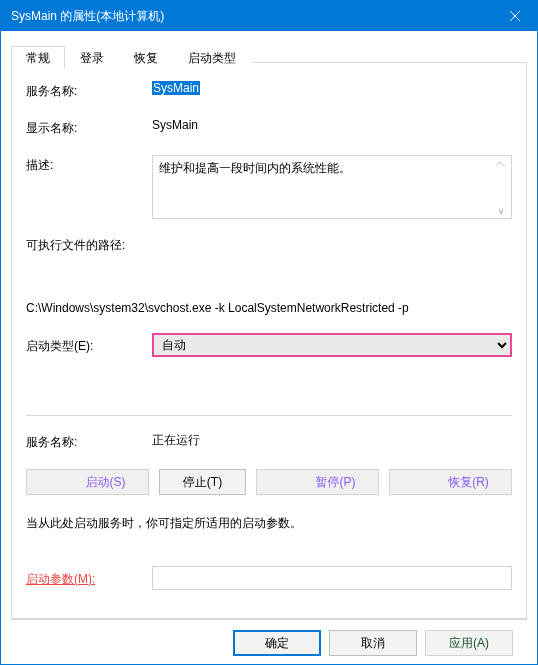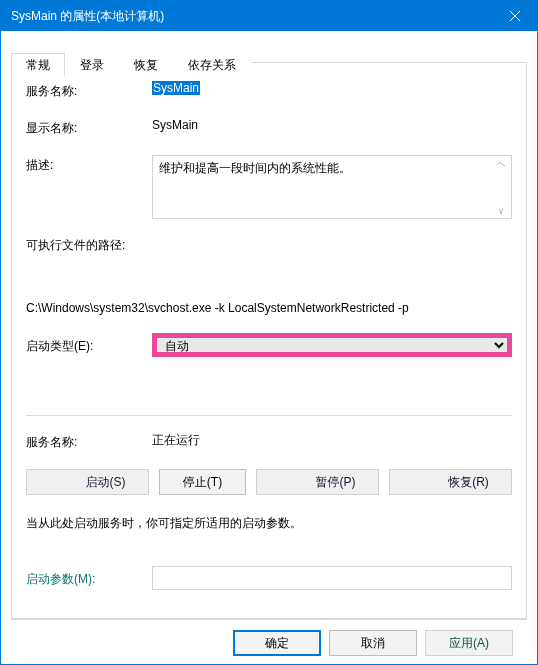--- a/index.html
+++ b/index.html
@@ -42,21 +42,21 @@
     border-bottom: 1px solid #d9d9d9;
     position: relative;
     height: 24px;
   }
   .tab {
     padding: 3px 14px 3px 14px;
     border: 1px solid transparent;
     border-bottom: none;
     cursor: pointer;
     position: relative;
-    top: 14px;
+    top: 7px;
     font-size: 12px;
     background: #fff;
   }
   .tab.active {
     border-color: #d9d9d9;
     border-bottom: 1px solid #fff;
     background: #fff;
   }
   .tab-panel {
     border: 1px solid #d9d9d9;
@@ -101,21 +101,21 @@
     color: #aaa;
     font-size: 9px;
     align-items: center;
   }
   .path-block { margin-bottom: 18px; }
   .path-label { }
   .path-value { word-break: break-all; margin-top: 47px; }
   select.combo {
     width: 100%;
     height: 24px;
-    border: 5px solid #ec4899;
+    border: 2px solid #ec4899;
     background: #e9e9e9;
     font-family: inherit;
     font-size: 12px;
     padding: 0 4px;
   }
   .divider {
     border-top: 1px solid #d9d9d9;
     margin: 58px 0 16px 0;
   }
   .btn-row {
@@ -127,27 +127,27 @@
     flex: 1;
     height: 26px;
     border: 1px solid #bfbfbf;
     background: #f3f3f3;
     font-family: inherit;
     font-size: 12px;
     cursor: pointer;
   }
   .btn:disabled {
     background: #f0f0f0;
-    color: #0f172a;
+    color: #8b5cf6;
     border-color: #d3d3d3;
     cursor: default;
     padding-left: 42px;
   }
   .hint { margin-bottom: 34px; }
-  .param-label { color: #0f766e; }
+  .param-label { color: #ef4444; text-decoration: underline; }
   .param-input {
     width: 100%;
     height: 24px;
     border: 1px solid #d3d3d3;
     background: #fff;
     padding: 0 4px;
     font-family: inherit;
     font-size: 12px;
   }
   .bottom-bar {
@@ -188,21 +188,21 @@
         <line x1="10" y1="0" x2="0" y2="10" stroke-width="1"></line>
       </svg>
   </div>
 </div>
 
 <div class="content">
   <div class="tabs">
     <div class="tab active">常规</div>
     <div class="tab">登录</div>
     <div class="tab">恢复</div>
-    <div class="tab">依存关系</div>
+    <div class="tab">启动类型</div>
   </div>
 
   <div class="tab-panel">
 
     <div class="row">
       <div class="label-col">服务名称:</div>
       <div class="value-col">
         <span class="selected-text">SysMain</span>
       </div>
     </div>

